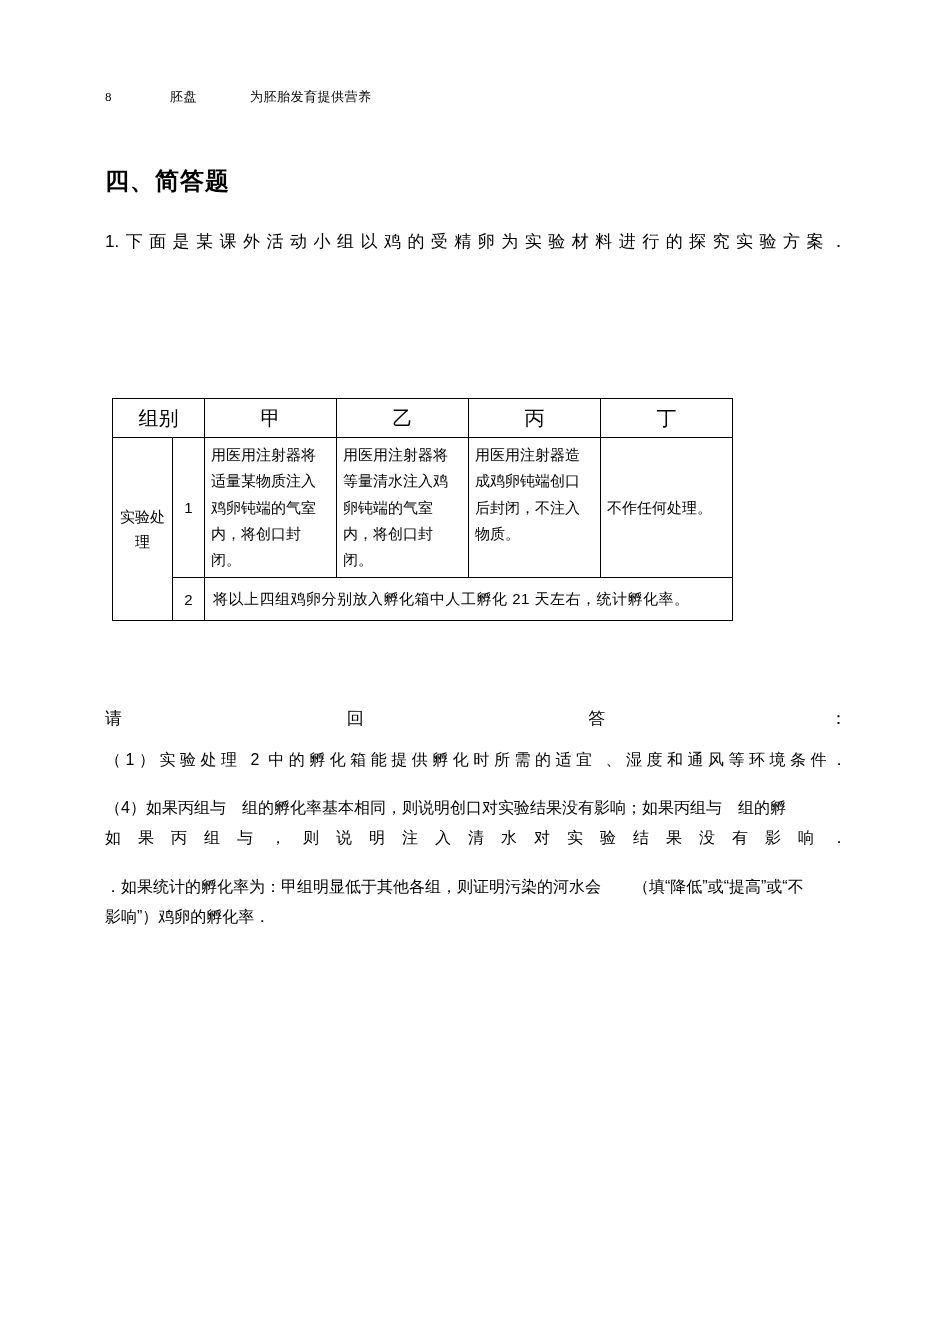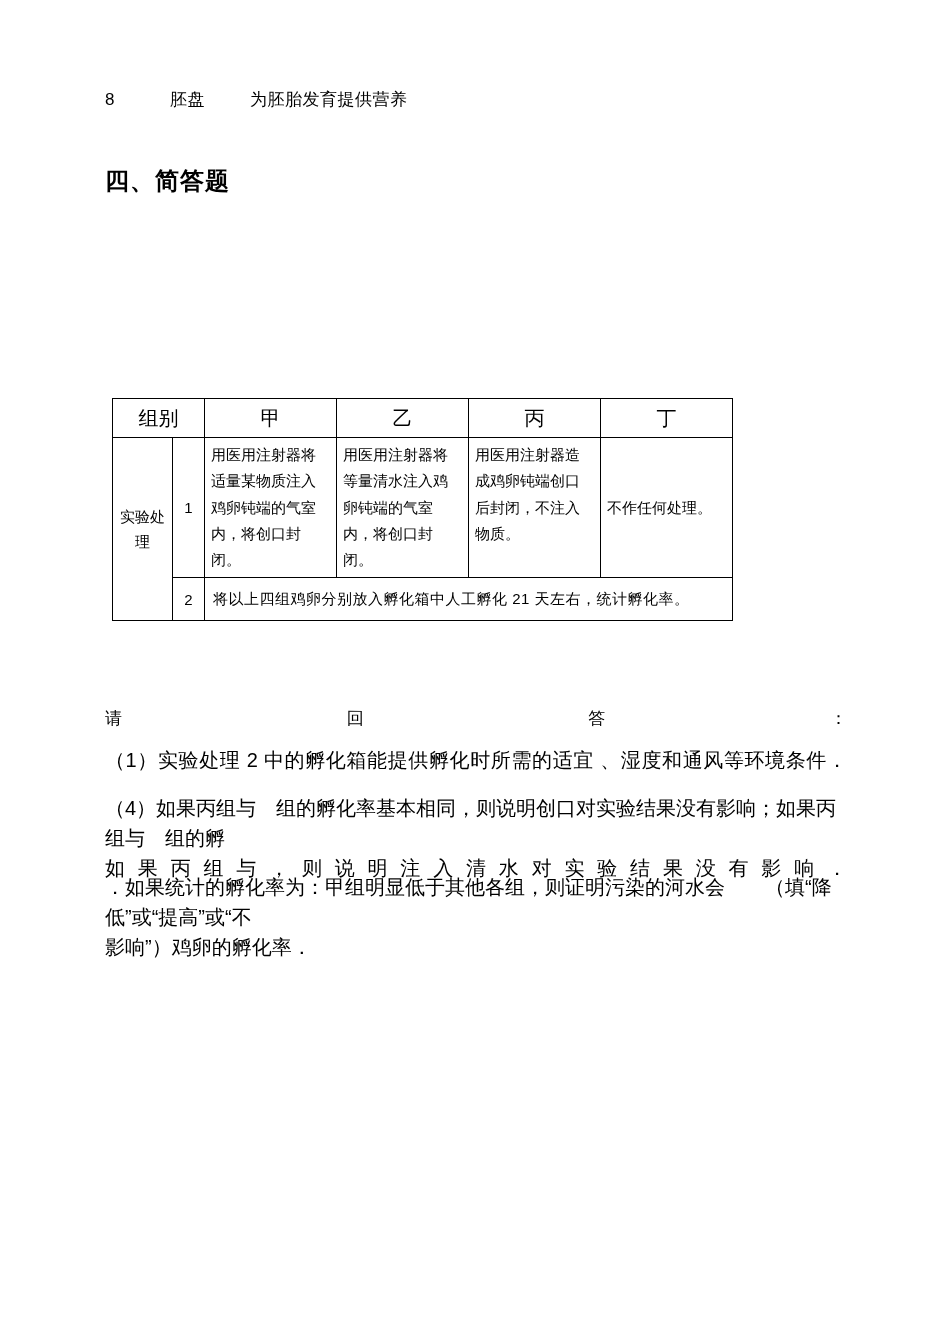--- a/index.html
+++ b/index.html
@@ -21,22 +21,22 @@
     height: 1344px;
     padding: 0;
     box-sizing: border-box;
   }
 
   
   .top-row {
     position: absolute;
     top: 88px;
     left: 105px;
-    font-size: 17px;
-    font-family: Liberation Sans, sans-serif;
+    font-size: 13px;
+    font-family: Liberation Serif, serif;
     letter-spacing: 0.5px;
     white-space: nowrap;
   }
   .top-row .c1 { display: inline-block; width: 65px; }
   .top-row .c2 { display: inline-block; width: 80px; }
   .top-row .c3 { display: inline-block; }
 
   
   .section-heading {
     position: absolute;
@@ -122,21 +122,21 @@
     font-family: "Liberation Sans", sans-serif;
     display: flex;
     justify-content: space-between;
   }
 
   
   .para {
     position: absolute;
     left: 105px;
     width: 742px;
-    font-size: 20px;
+    font-size: 16px;
     font-family: "Liberation Sans", sans-serif;
     line-height: 30px;
   }
   .p1 { top: 745px; text-align: justify; text-align-last: justify; white-space: nowrap; }
   .p2 { top: 793px; }
   .p2 .l1 { display: block; }
   .p2 .l2 { display: block; text-align: justify; text-align-last: justify; white-space: nowrap; }
   .p3 { top: 872px; }
   .p3 .ln { display: block; }
 </style>
@@ -144,20 +144,21 @@
 <body>
 
 <div class="page">
 
   <div class="top-row">
     <span class="c1">8</span><span class="c2">胚盘</span><span class="c3">为胚胎发育提供营养</span>
   </div>
 
   <div class="section-heading">四、简答题</div>
 
+  <div class="q1-lead">1.下面是某课外活动小组以鸡的受精卵为实验材料进行的探究实验方案．</div>
 
   <table class="exp-table">
     <colgroup>
       <col class="col-label">
         <col class="col-num">
       <col class="col-body">
         <col class="col-body">
         <col class="col-body">
         <col class="col-body">
     </colgroup>

